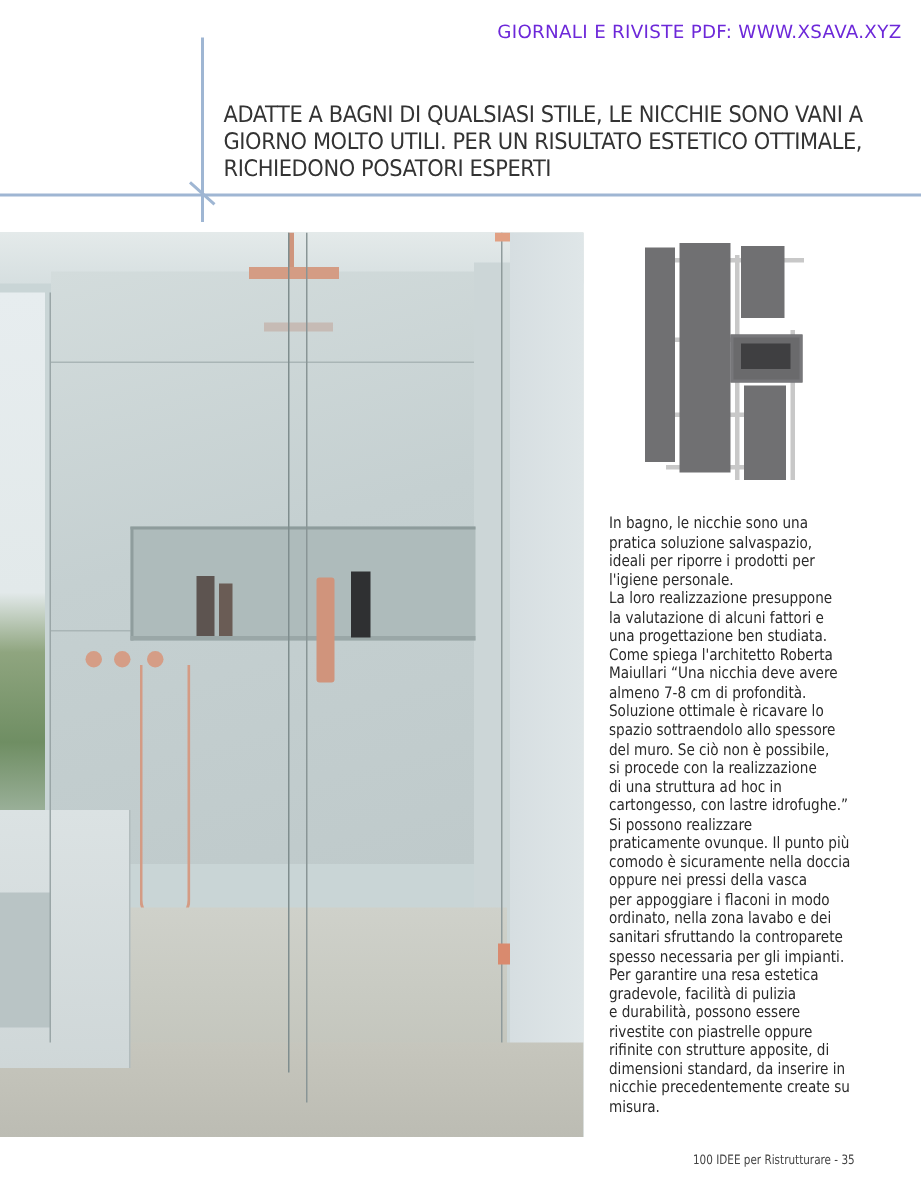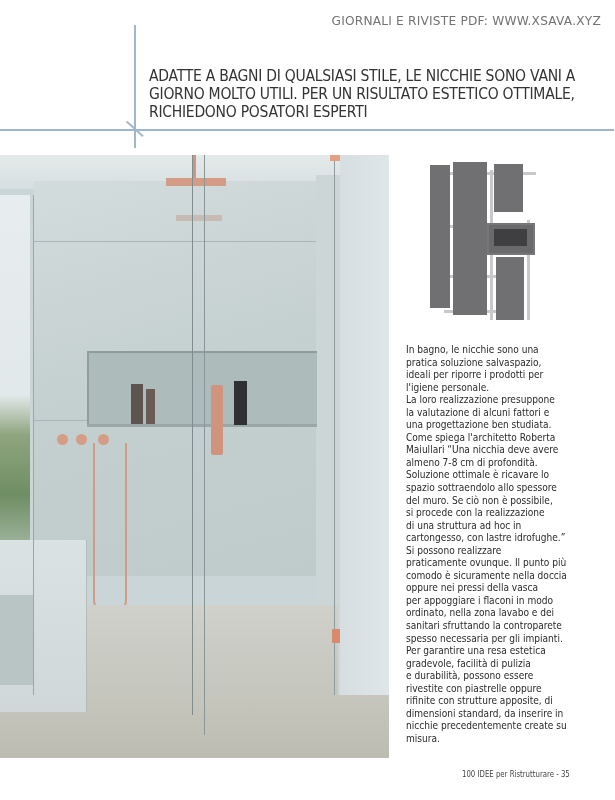--- a/index.html
+++ b/index.html
@@ -5,21 +5,21 @@
   html, body { margin:0; padding:0; }
   body {
     width:615px; height:800px; position:relative; overflow:hidden;
     background:#ffffff;
     font-family:"DejaVu Sans Condensed","DejaVu Sans", sans-serif;
     color:#2b2b2b;
   }
   .site-banner {
     position:absolute; right:14px; top:14px;
     font-family:"DejaVu Sans", sans-serif;
-    font-size:12.2px; letter-spacing:0.2px; color:#737373;
+    font-size:12.2px; letter-spacing:0.2px; color:#6d28d9;
     white-space:nowrap;
   }
   .rule-v {
     position:absolute; left:134px; top:25px; width:1.5px; height:123px;
     background:#9fb6d3;
   }
   .rule-h {
     position:absolute; left:0; top:129px; width:614px; height:1.5px;
     background:#9fb6d3;
   }

